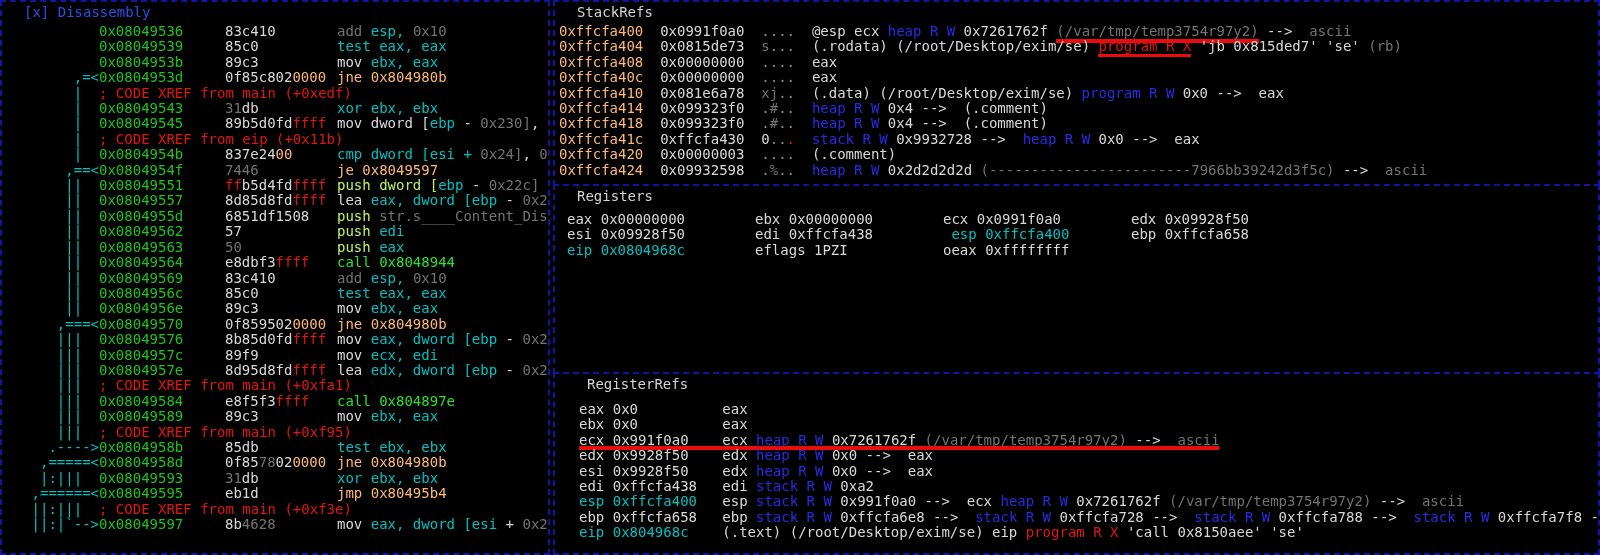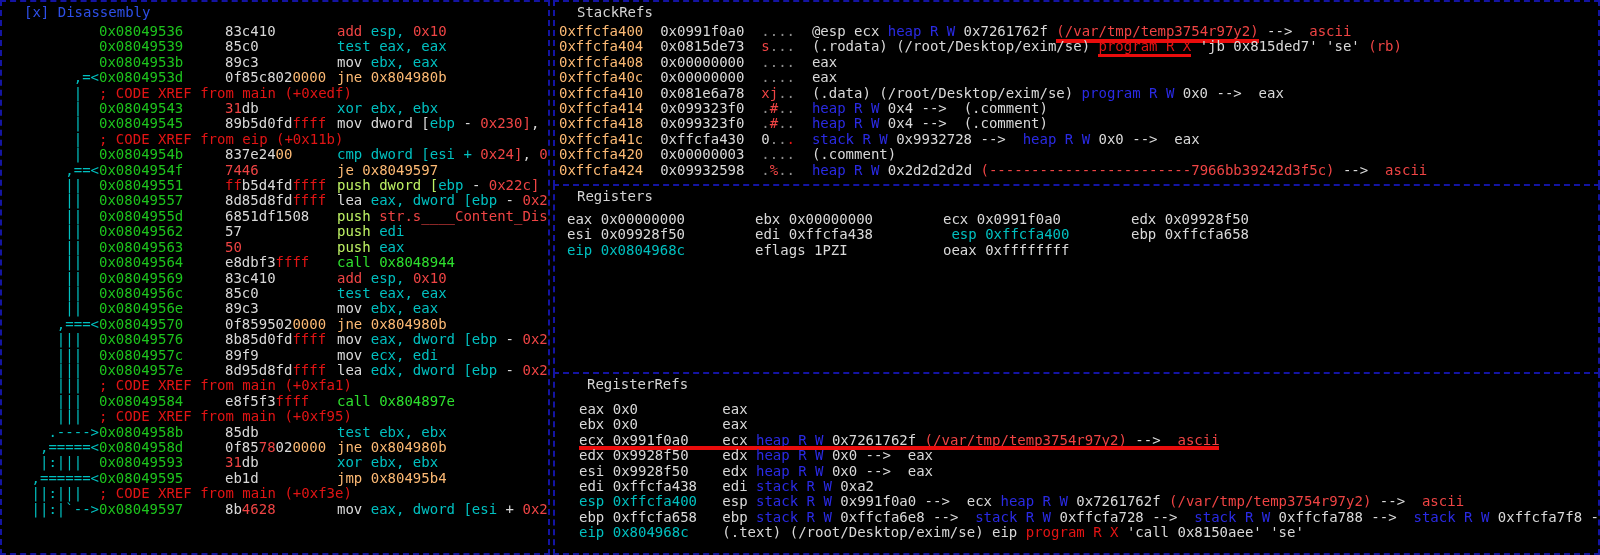--- a/index.html
+++ b/index.html
@@ -20,21 +20,21 @@
   #reg-rows{margin-top:8px;}
   #rref-rows{margin-top:10px;}
   .row{height:15.42px;line-height:15.42px;white-space:pre;position:relative;}
   #stack-rows .row{padding-left:4px;}
   #reg-rows .row{padding-left:12px;}
   #rref-rows .row{padding-left:24px;}
   .cpre{display:inline-block;width:97px;text-align:right;color:#00c0c0;}
   .caddr{display:inline-block;width:126px;color:#1dc41d;}
   .cbytes{display:inline-block;width:112px;}
   .cmt{color:#e21414;}
-  .w{color:#d9d9d9;} .y{color:#ef4444;margin-top:36px;} .c{color:#00c0c0;} .g{color:#fdba74;}
+  .w{color:#d9d9d9;} .y{color:#737373;margin-top:36px;} .c{color:#00c0c0;} .g{color:#fdba74;}
   .r{color:#e21414;} .b{color:#2a2ae4;} .m{color:#bef264;} .d{color:#8e8e8e;}
   .gb{color:#2ee02e;text-align:center;}
   .ul{border-bottom:4px solid #ea0c0c;}
   .ul2{border-bottom:3px solid #ea0c0c;}
   .rrow-ul::after{content:"";position:absolute;left:24px;top:13px;width:640px;height:4px;background:#ea0c0c;}
   .regcell{display:inline-block;width:188px;}
 </style>
 </head>
 <body>
 
@@ -61,20 +61,21 @@
         <div class="row"><span class="cpre">||  </span><span class="caddr">0x08049564</span><span class="cbytes"><span class="w">e8dbf3</span><span class="r">ffff</span></span><span><span class="gb">call 0x8048944</span></span></div>
         <div class="row"><span class="cpre">||  </span><span class="caddr">0x08049569</span><span class="cbytes"><span class="w">83c410</span></span><span><span class="y">add </span><span class="c">esp, </span><span class="y">0x10</span></span></div>
         <div class="row"><span class="cpre">||  </span><span class="caddr">0x0804956c</span><span class="cbytes"><span class="w">85c0</span></span><span><span class="c">test eax, eax</span></span></div>
         <div class="row"><span class="cpre">||  </span><span class="caddr">0x0804956e</span><span class="cbytes"><span class="w">89c3</span></span><span><span class="w">mov </span><span class="c">ebx, eax</span></span></div>
         <div class="row"><span class="cpre">,===&lt;</span><span class="caddr">0x08049570</span><span class="cbytes"><span class="w">0f859502</span><span class="g">0000</span></span><span><span class="g">jne 0x804980b</span></span></div>
         <div class="row"><span class="cpre">|||  </span><span class="caddr">0x08049576</span><span class="cbytes"><span class="w">8b85d0fd</span><span class="r">ffff</span></span><span><span class="w">mov </span><span class="c">eax, dword [ebp</span><span class="w"> - </span><span class="y">0x2</span></span></div>
         <div class="row"><span class="cpre">|||  </span><span class="caddr">0x0804957c</span><span class="cbytes"><span class="w">89f9</span></span><span><span class="w">mov </span><span class="c">ecx, edi</span></span></div>
         <div class="row"><span class="cpre">|||  </span><span class="caddr">0x0804957e</span><span class="cbytes"><span class="w">8d95d8fd</span><span class="r">ffff</span></span><span><span class="w">lea </span><span class="c">edx, dword [ebp</span><span class="w"> - </span><span class="y">0x2</span></span></div>
         <div class="row"><span class="cpre">|||  </span><span class="cmt">; CODE XREF from main (+0xfa1)</span></div>
         <div class="row"><span class="cpre">|||  </span><span class="caddr">0x08049584</span><span class="cbytes"><span class="w">e8f5f3</span><span class="r">ffff</span></span><span><span class="gb">call 0x804897e</span></span></div>
+        <div class="row"><span class="cpre">|||  </span><span class="caddr">0x08049589</span><span class="cbytes"><span class="w">89c3</span></span><span><span class="w">mov </span><span class="c">ebx, eax</span></span></div>
         <div class="row"><span class="cpre">|||  </span><span class="cmt">; CODE XREF from main (+0xf95)</span></div>
         <div class="row"><span class="cpre">.----&gt;</span><span class="caddr">0x0804958b</span><span class="cbytes"><span class="w">85db</span></span><span><span class="c">test ebx, ebx</span></span></div>
         <div class="row"><span class="cpre">,=====&lt;</span><span class="caddr">0x0804958d</span><span class="cbytes"><span class="w">0f85</span><span class="y">78</span><span class="w">02</span><span class="g">0000</span></span><span><span class="g">jne 0x804980b</span></span></div>
         <div class="row"><span class="cpre">|:|||  </span><span class="caddr">0x08049593</span><span class="cbytes"><span class="y">31</span><span class="w">db</span></span><span><span class="c">xor ebx, ebx</span></span></div>
         <div class="row"><span class="cpre">,======&lt;</span><span class="caddr">0x08049595</span><span class="cbytes"><span class="w">eb1d</span></span><span><span class="g">jmp 0x80495b4</span></span></div>
         <div class="row"><span class="cpre">||:|||  </span><span class="cmt">; CODE XREF from main (+0xf3e)</span></div>
         <div class="row"><span class="cpre">||:|`--&gt;</span><span class="caddr">0x08049597</span><span class="cbytes"><span class="w">8b</span><span class="y">4628</span></span><span><span class="w">mov </span><span class="c">eax, dword [esi</span><span class="w"> + </span><span class="y">0x2</span></span></div>
       </div>
   </section>
 

